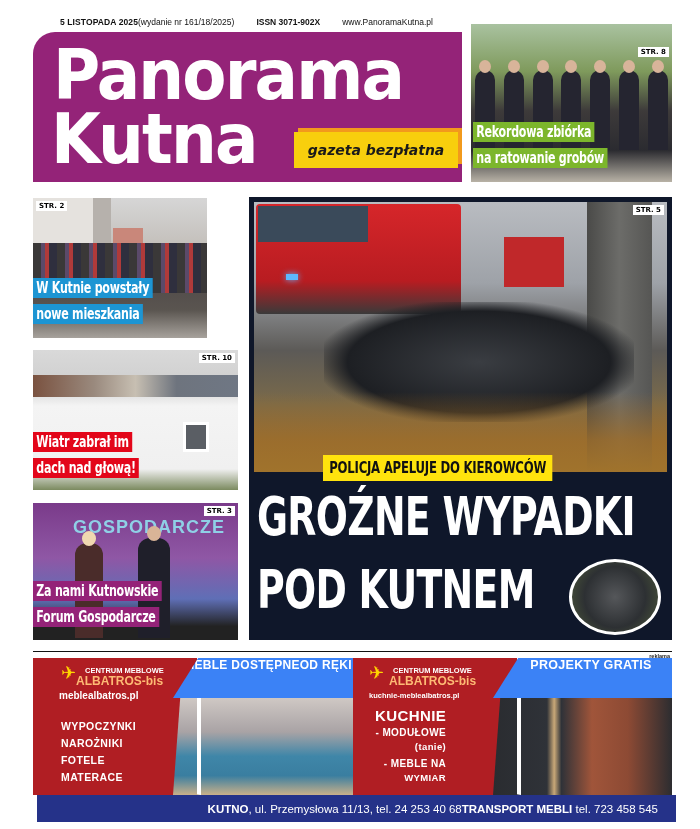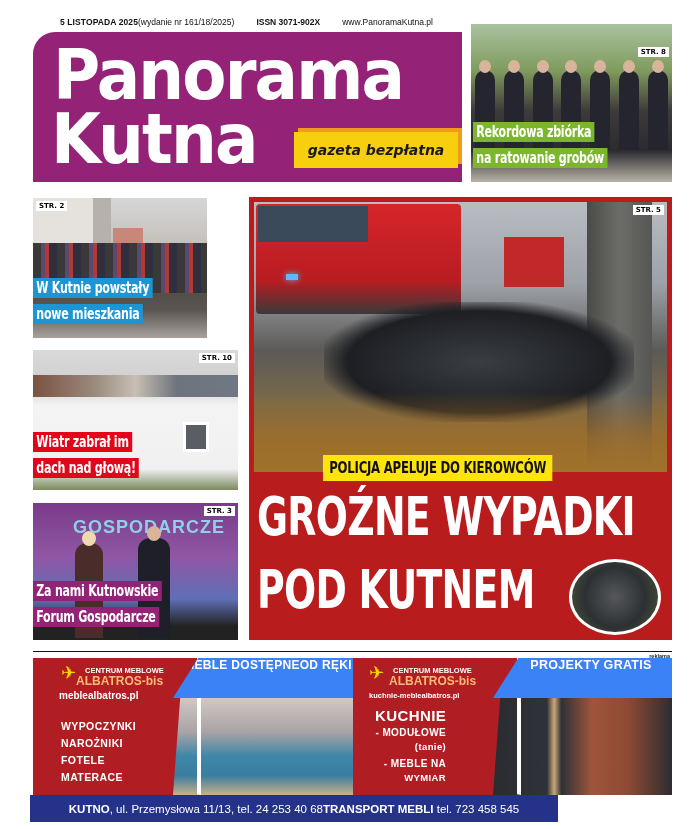--- a/index.html
+++ b/index.html
@@ -42,21 +42,21 @@
   .p-left2 .cap-bg { background: #e3061a; }
 
   .p-left3 { left: 33px; top: 503px; width: 205px; height: 137px; background: linear-gradient(180deg, #7a3b8a 0%, #8f57a5 40%, #5f6fb6 70%, #222 90%); }
   .p-left3 .stage-text { position: absolute; left: 40px; top: 14px; color: #8fd0e6; font-weight: 900; font-size: 18px; letter-spacing: 1px; }
   .p-left3 .p1 { position: absolute; left: 42px; top: 40px; width: 28px; height: 95px; background: #4a2c2a; border-radius: 12px 12px 0 0; }
   .p-left3 .p1::before { content: ""; position: absolute; top: -12px; left: 7px; width: 14px; height: 15px; border-radius: 50%; background: #f0d8b0; }
   .p-left3 .p2 { position: absolute; left: 105px; top: 35px; width: 32px; height: 100px; background: #1f1f2a; border-radius: 12px 12px 0 0; }
   .p-left3 .p2::before { content: ""; position: absolute; top: -12px; left: 9px; width: 14px; height: 15px; border-radius: 50%; background: #d9b497; }
   .p-left3 .cap-bg { background: #942378; }
 
-  .lead { position: absolute; left: 249px; top: 197px; width: 423px; height: 443px; background: #b91c1c; }
+  .lead { position: absolute; left: 249px; top: 197px; width: 423px; height: 443px; background: #0f172a; }
   .lead .lead-photo { position: absolute; left: 5px; top: 5px; width: 413px; height: 270px; overflow: hidden; background: linear-gradient(180deg, #b9bcc1 0%, #9ea2a8 30%, #5c5a57 55%, #7a6a4a 75%, #8e6a3a 100%); }
   .lead .truck { position: absolute; left: 2px; top: 2px; width: 205px; height: 110px; background: linear-gradient(180deg, #d6262a 0%, #b81c21 70%, #3a3a3a 100%); border-radius: 4px; }
   .lead .truck-window { position: absolute; left: 2px; top: 2px; width: 110px; height: 36px; background: #3a4a5a; }
   .lead .truck-light { position: absolute; left: 30px; top: 70px; width: 12px; height: 6px; background: #5db8ff; box-shadow: 0 0 6px #5db8ff; }
   .lead .truck2 { position: absolute; left: 250px; top: 35px; width: 60px; height: 50px; background: #c0282a; }
   .lead .tree { position: absolute; left: 333px; top: 0; width: 65px; height: 270px; background: linear-gradient(90deg, #4a4a48 0%, #6c6c69 50%, #565654 100%); }
   .lead .car { position: absolute; left: 70px; top: 100px; width: 310px; height: 120px; background: radial-gradient(ellipse at 50% 50%, #3a3d42 0%, #1d1f23 60%, transparent 75%); }
   .lead .leaves { position: absolute; left: 0; right: 0; bottom: 0; height: 80px; background: linear-gradient(180deg, rgba(140,100,40,0) 0%, rgba(160,110,40,0.8) 60%, #a0732c 100%); }
   .lead .page-tag { right: 3px; top: 3px; }
 
@@ -83,21 +83,21 @@
   .ad .bird { width: 20px; height: 18px; color: #ffd500; font-size: 18px; line-height: 18px; }
   .ad .brand-small { color: #fff; font-size: 7.5px; font-weight: 700; margin-left: 4px; margin-top: 2px; }
   .ad .brand-big { position: absolute; left: 43px; top: 16px; color: #fdba74; font-size: 12px; font-weight: 900; }
   .ad .url { position: absolute; left: 26px; top: 32px; color: #fff; font-size: 10px; font-weight: 900; }
   .ad .h-right .url { font-size: 7.5px; left: 16px; top: 33px; }
   .ad .list { position: absolute; left: 28px; top: 60px; color: #fff; font-size: 10.5px; font-weight: 900; line-height: 17px; letter-spacing: 0.4px; }
   .ad .h-right .list { left: 16px; top: 48px; line-height: 14px; font-size: 10px; text-align: right; }
   .ad .h-right .list .big { font-size: 15px; line-height: 20px; display: block; padding-left: 6px; }
   .ad .h-right .list .indent { padding-left: 10px; font-size: 9.5px; }
 
-  .ad-bar { position: absolute; left: 30px; top: 795px; width: 528px; height: 27px; background: #253289; color: #fff; display: flex; align-items: center; justify-content: center; padding: 0 18px; font-size: 11.5px; white-space: nowrap; }
+  .ad-bar { position: absolute; left: 37px; top: 795px; width: 639px; height: 27px; background: #253289; color: #fff; display: flex; align-items: center; justify-content: flex-end; padding: 0 18px; font-size: 11.5px; white-space: nowrap; }
   .ad-bar b { font-weight: 900; }
 </style>
 </head>
 <body>
 
 <div class="meta">
   <span class="date">5 LISTOPADA 2025</span>
   <span class="edition">(wydanie nr 161/18/2025)</span>
   <span class="issn">ISSN 3071-902X</span>
   <span class="site">www.PanoramaKutna.pl</span>

